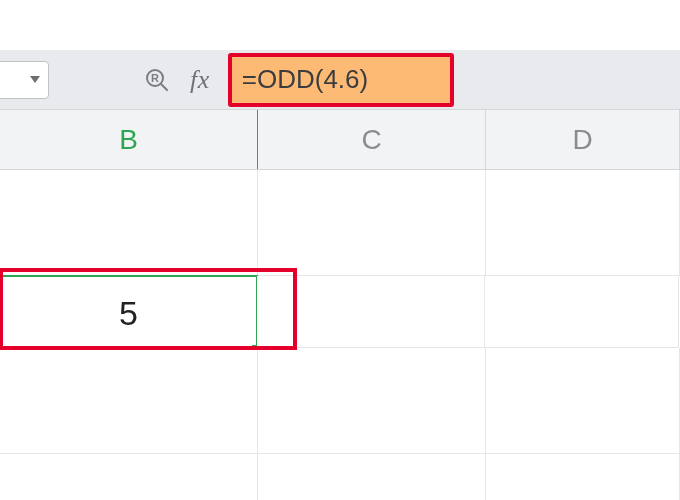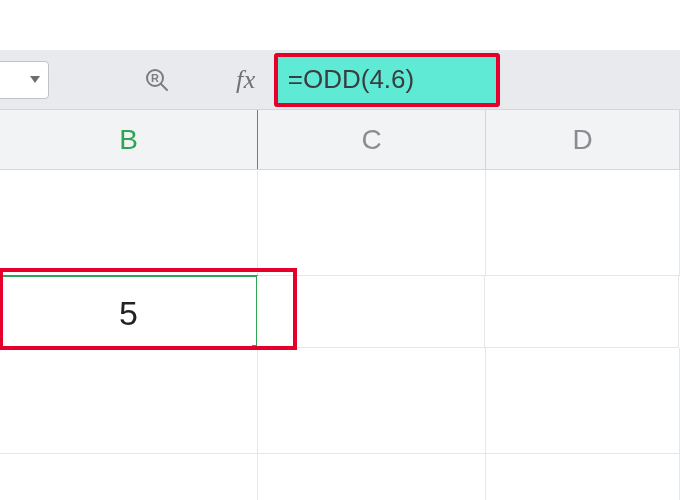--- a/index.html
+++ b/index.html
@@ -44,24 +44,23 @@
       color: #7a7c80;
       margin-right: 20px;
     }
     .fx-label {
       font-style: italic;
       font-family: Georgia, 'Times New Roman', serif;
       font-size: 26px;
       color: #6f7276;
       margin-right: 18px;
       letter-spacing: 0.5px;
-      margin-left: 46px;
     }
     .formula-box {
-      background: #5eead4;
+      background: #fdba74;
       border: 4px solid #e4002b;
       border-radius: 3px;
       height: 54px;
       width: 226px;
       display: flex;
       align-items: center;
       padding: 0 10px;
       font-family: 'Arial', sans-serif;
       font-size: 26px;
       color: #3a3c40;

